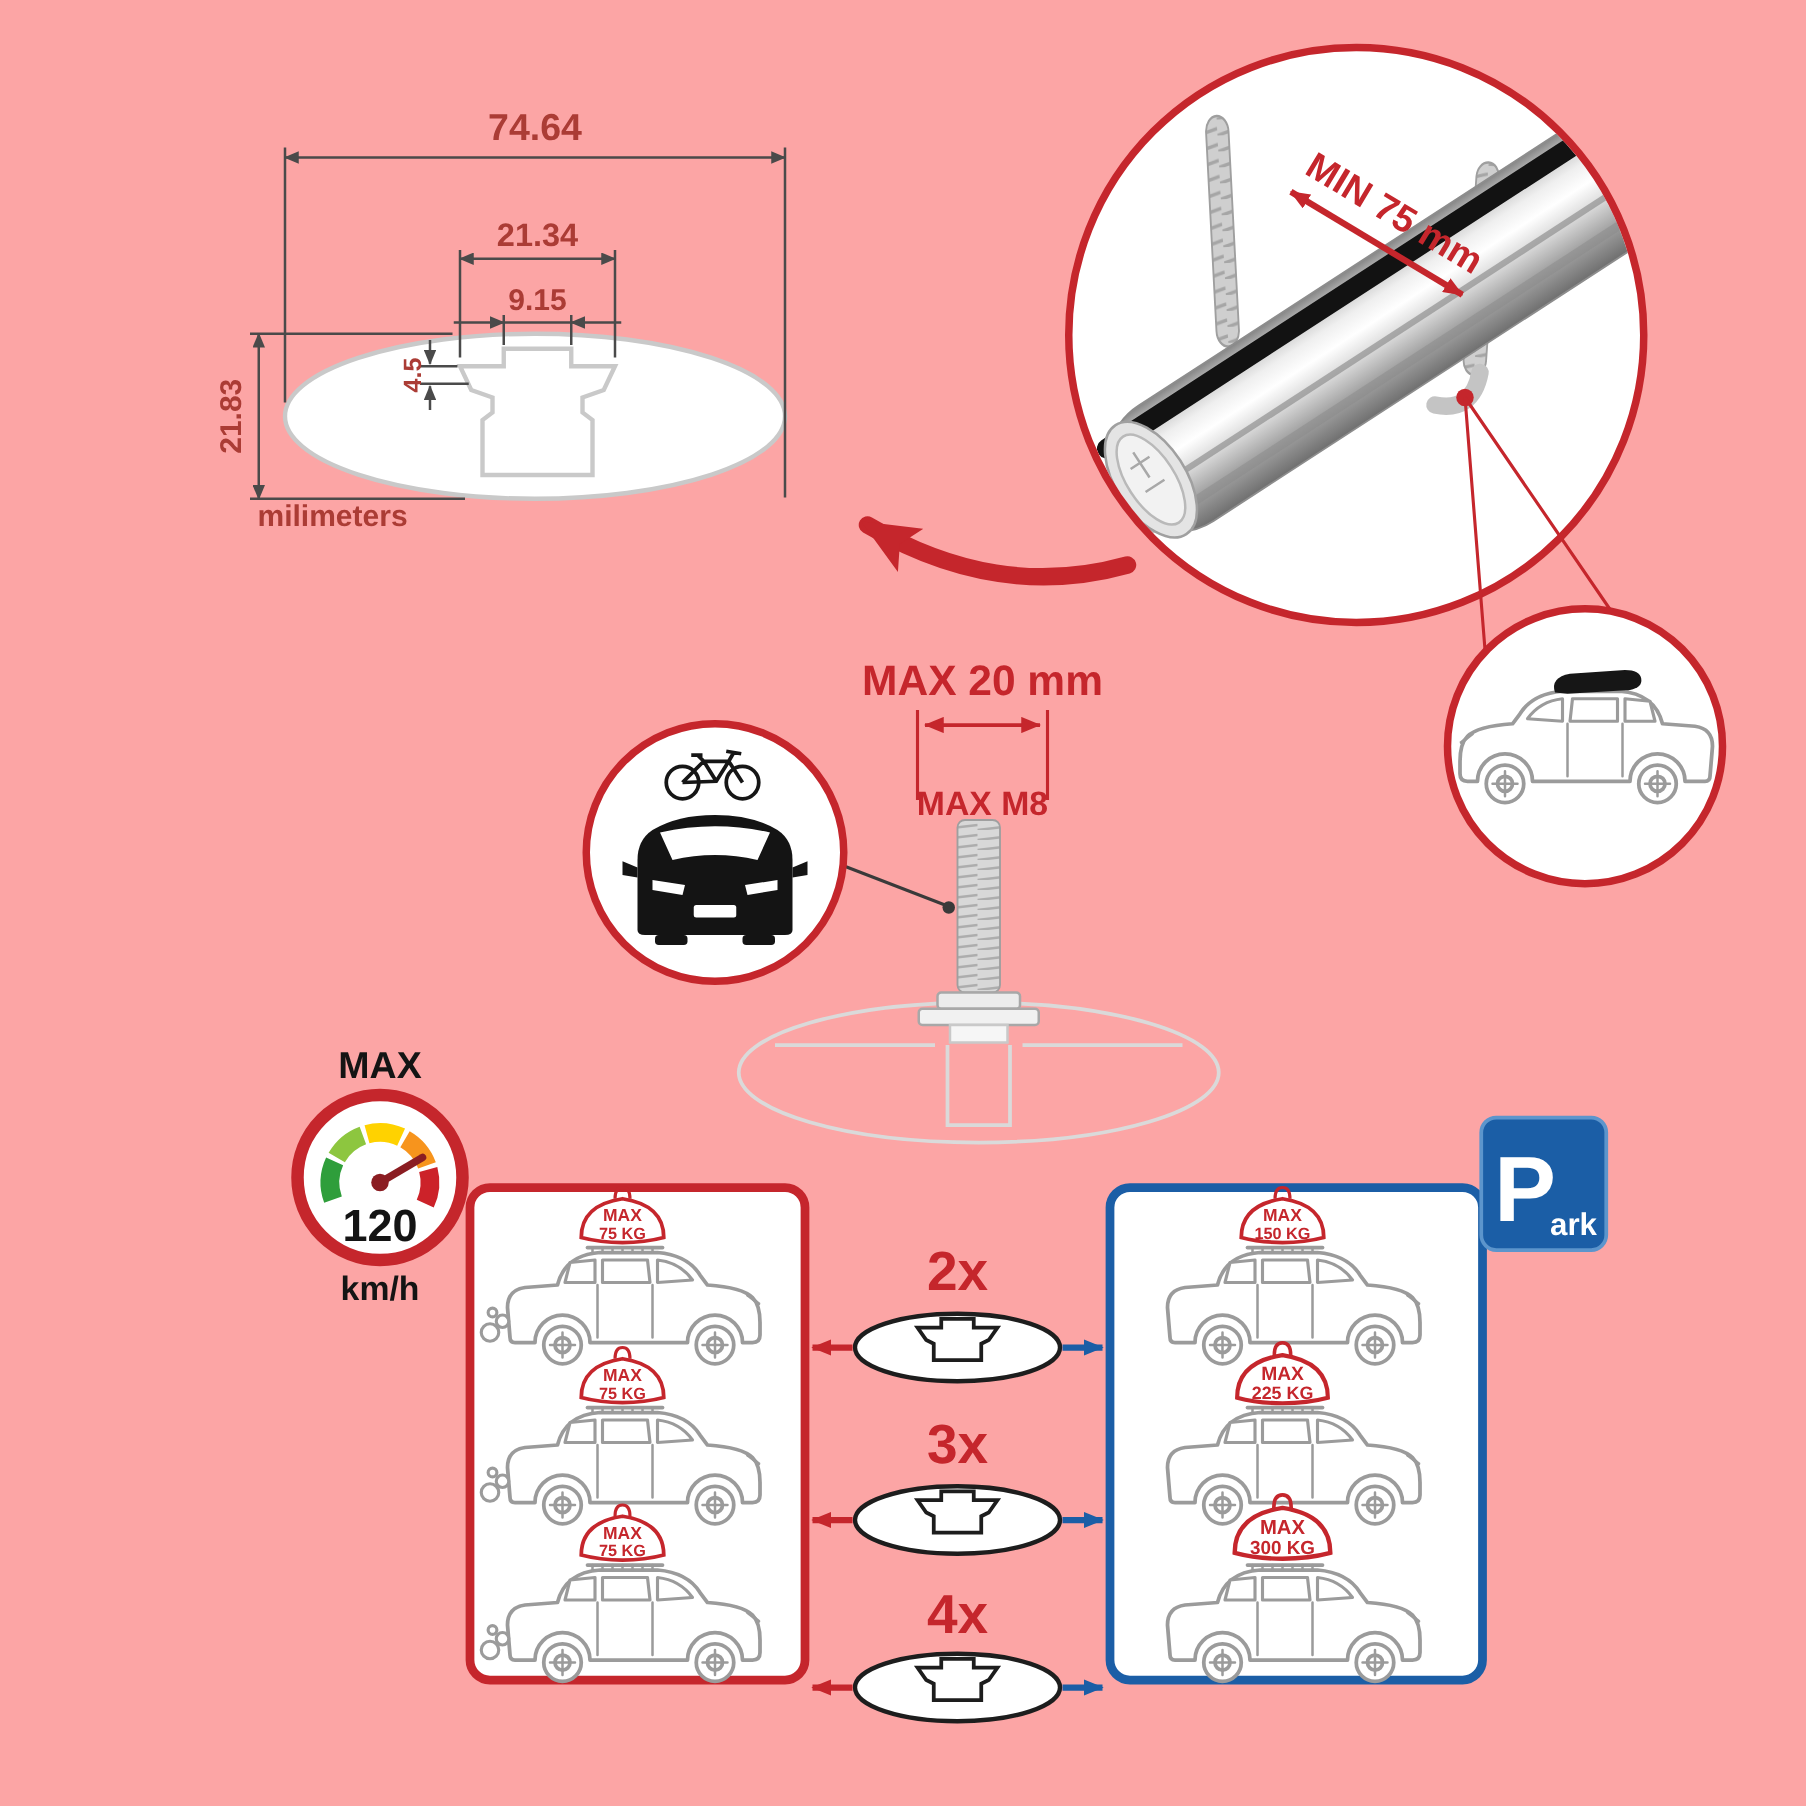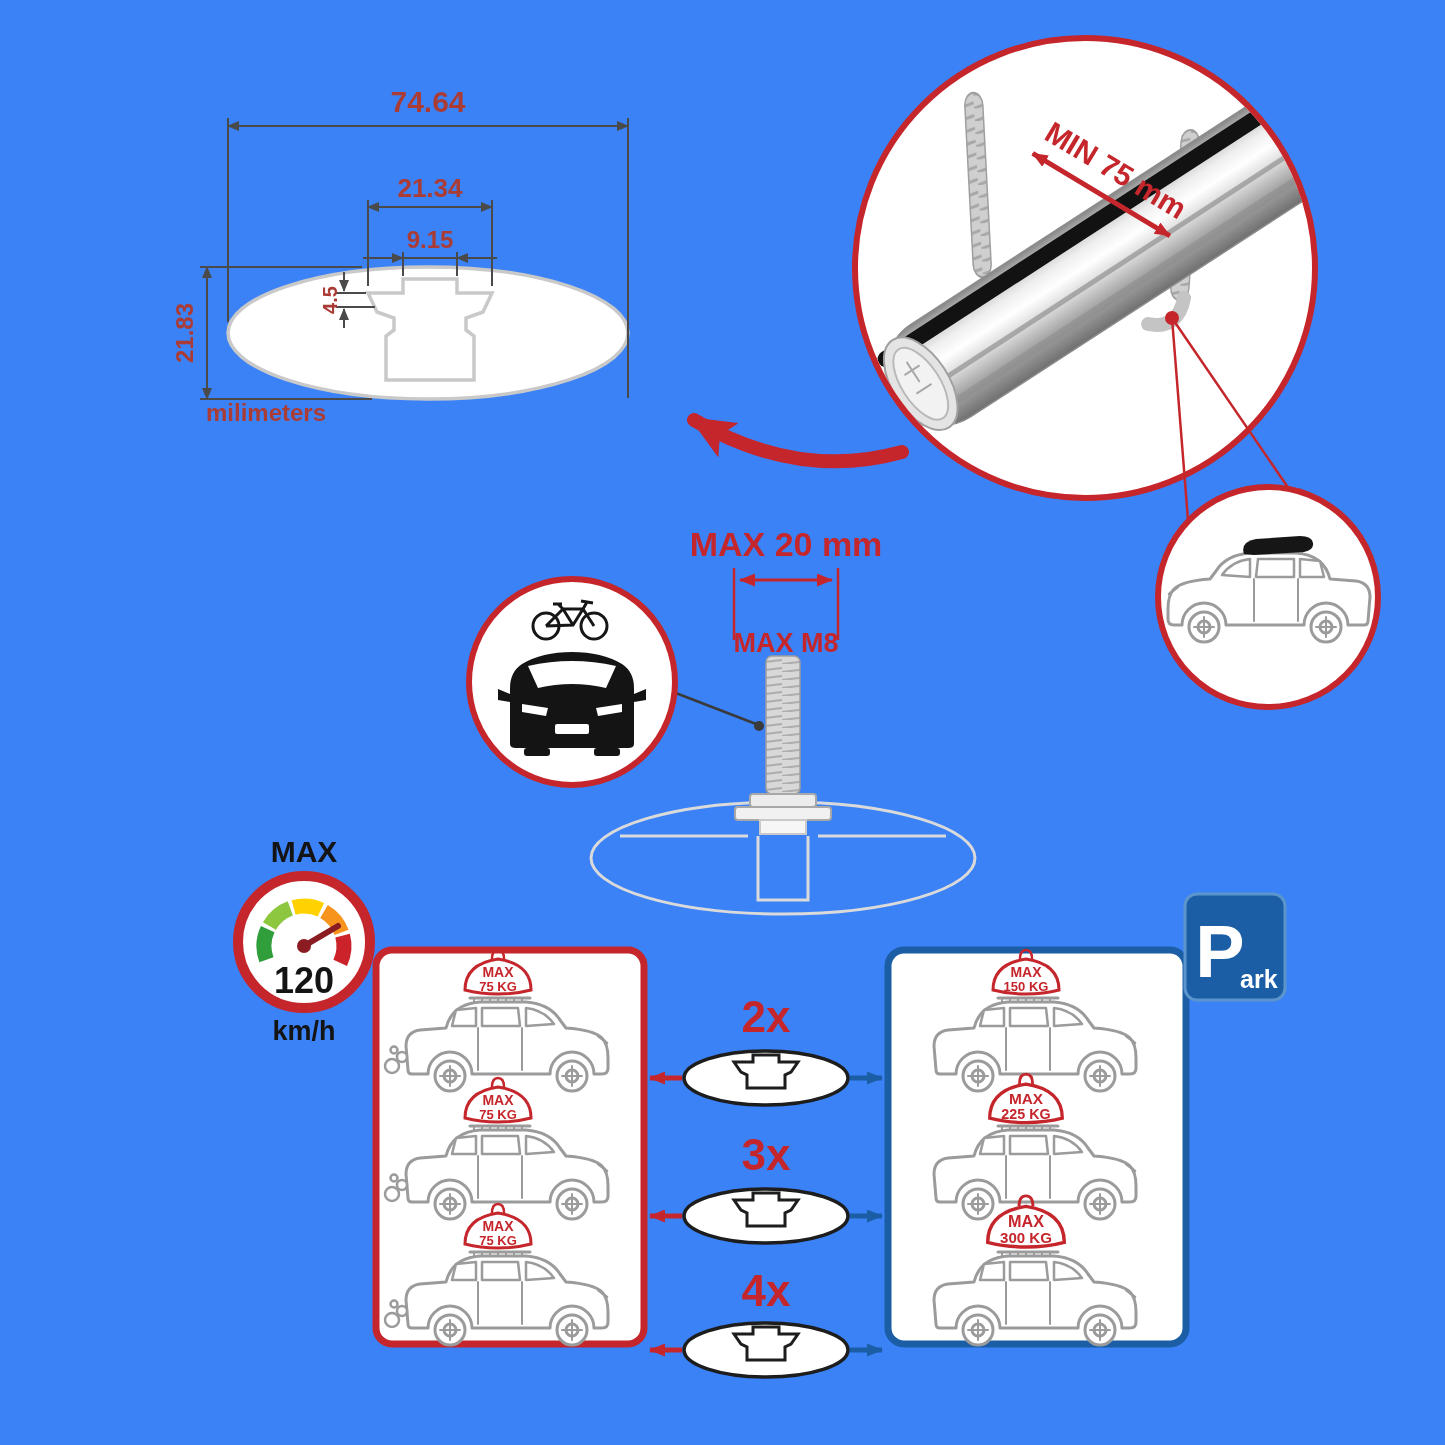--- a/index.html
+++ b/index.html
@@ -1,16 +1,16 @@
 <!DOCTYPE html>
 <html><head>
 <meta charset="utf-8">
 <style>
   html,body{margin:0;padding:0;background:#fff;}
-  .canvas{position:relative;width:1445px;height:1445px;background:#3b82f6;overflow:hidden;}
+  .canvas{position:relative;width:1445px;height:1445px;background:#fca5a5;overflow:hidden;}
   svg{display:block;}
   text{font-family:"Liberation Sans","DejaVu Sans",sans-serif;}
   .dim{fill:#ab3c35;font-weight:bold;}
   .redlab{fill:#c5262c;font-weight:bold;}
   .blulab{fill:#ffffff;font-weight:bold;}
   .darklab{fill:#141414;font-weight:bold;}
 </style>
 </head>
 <body>
 

